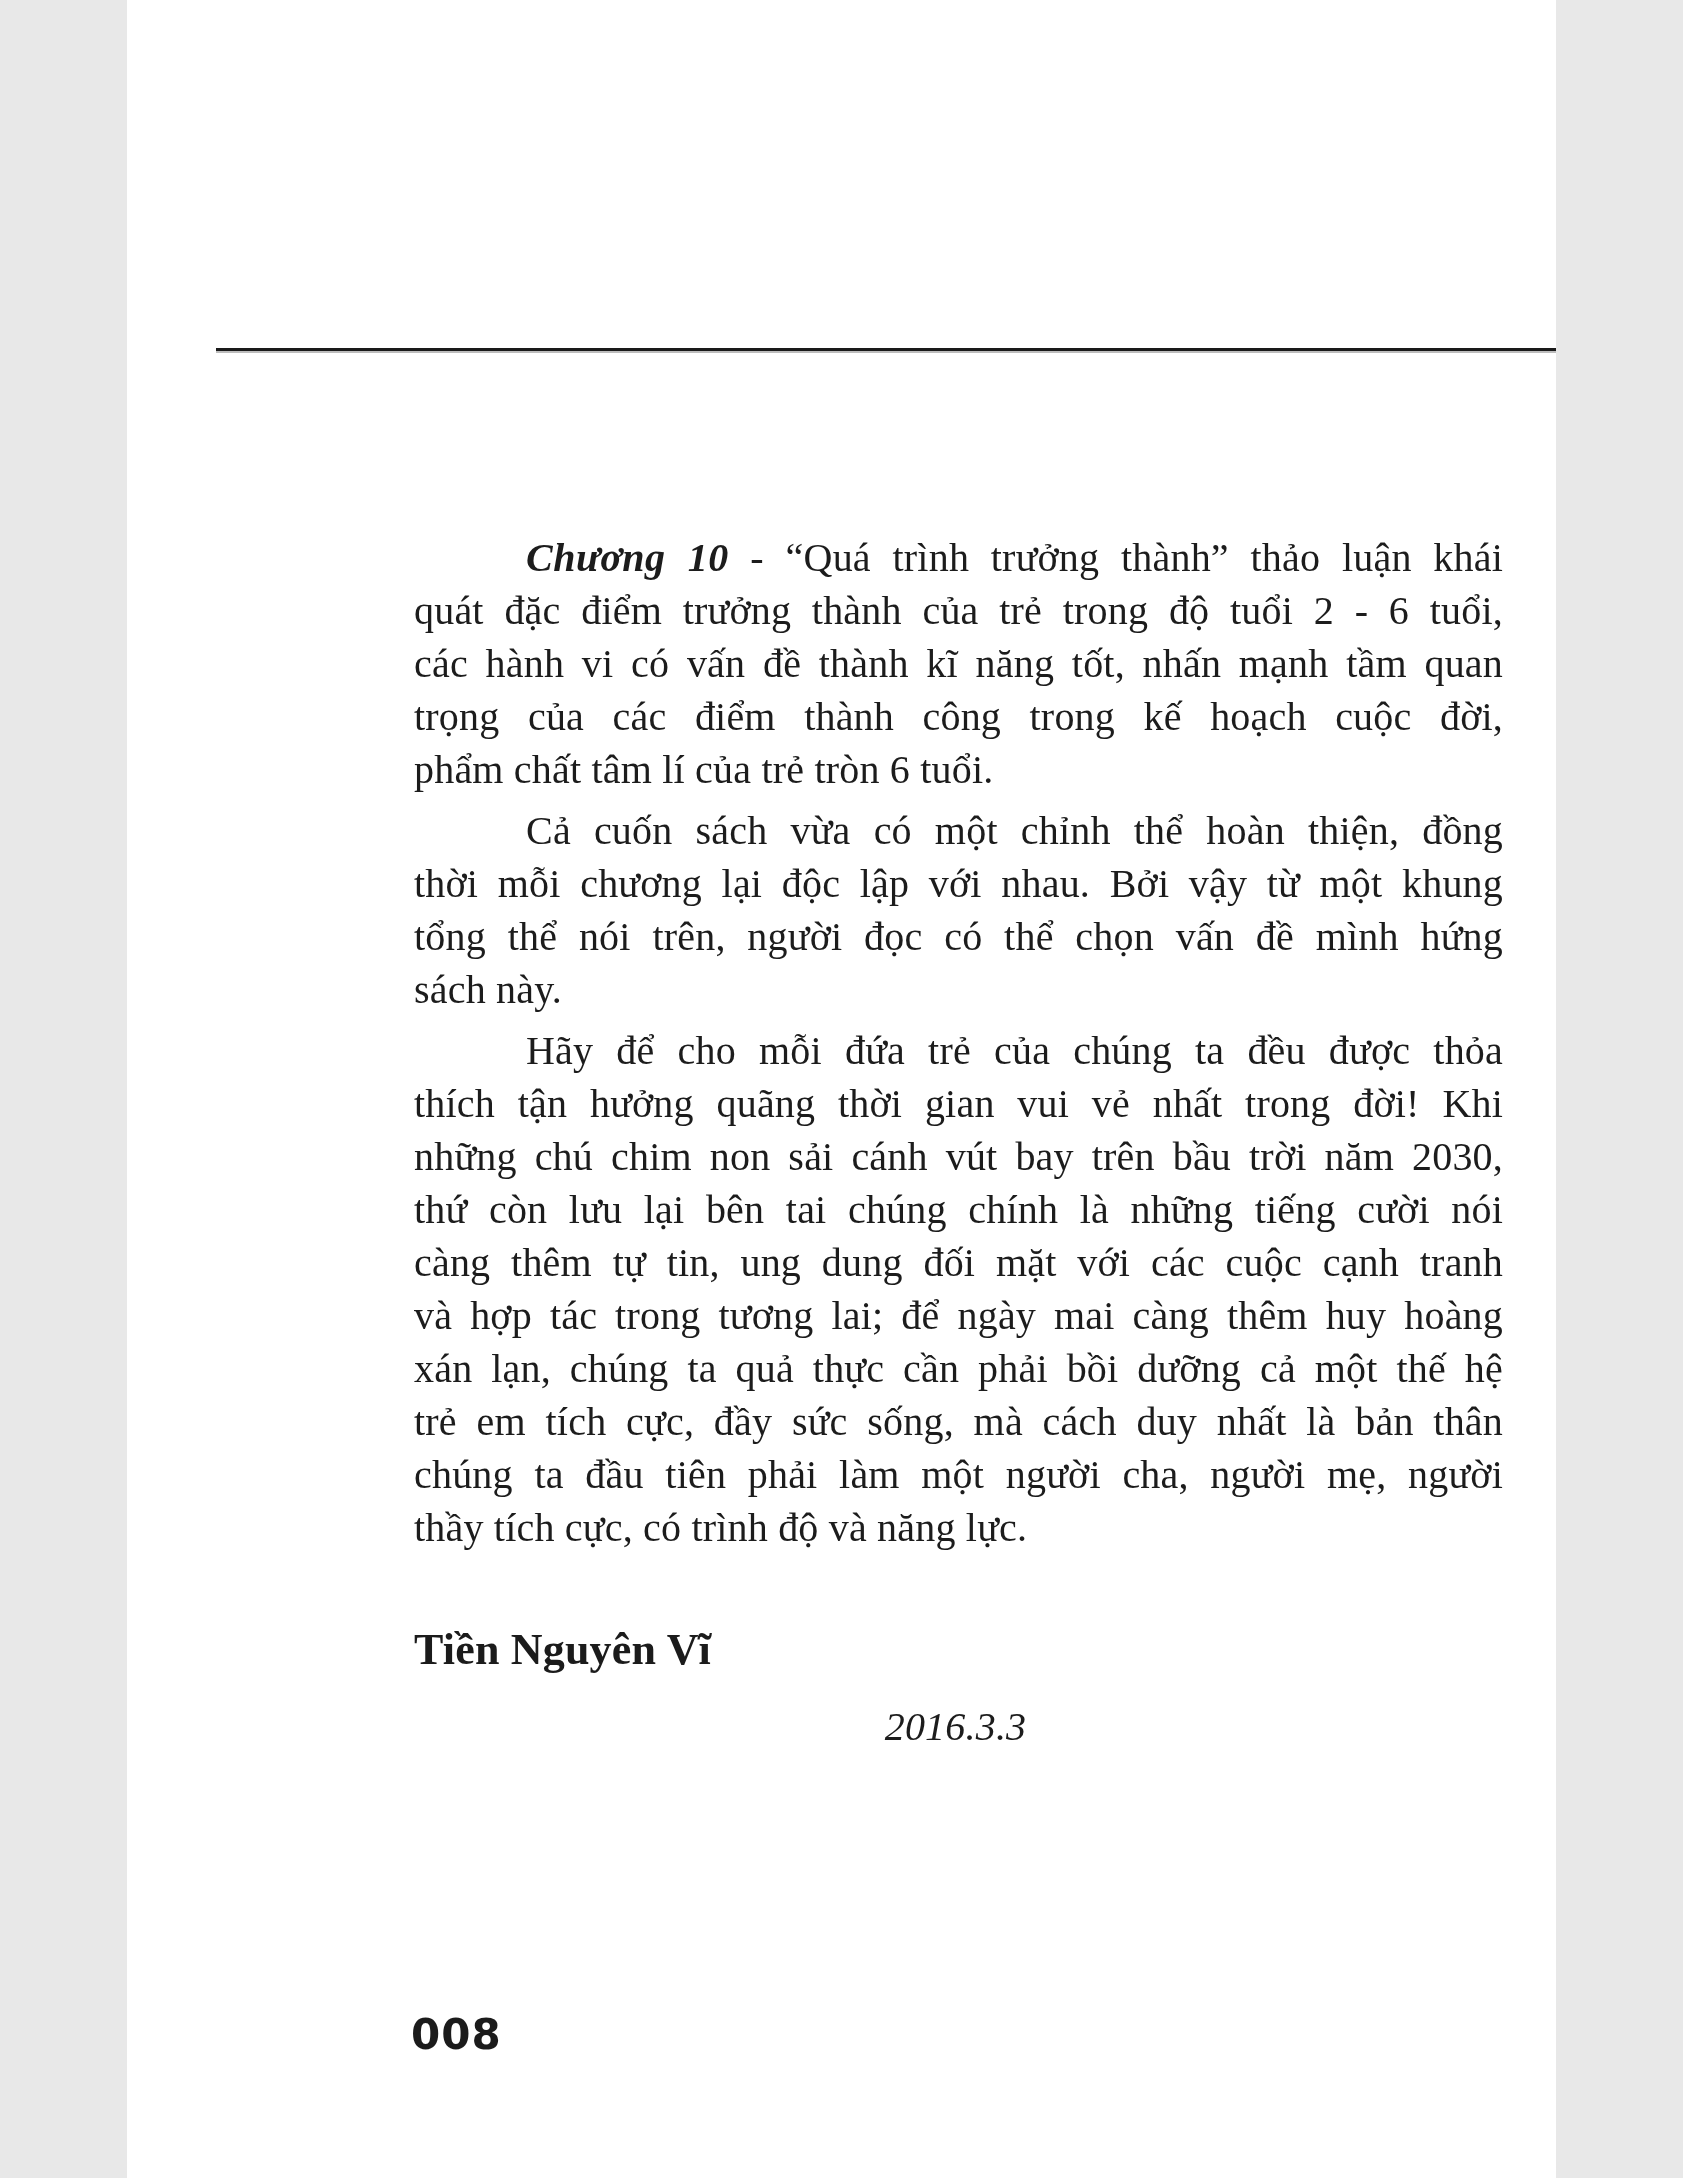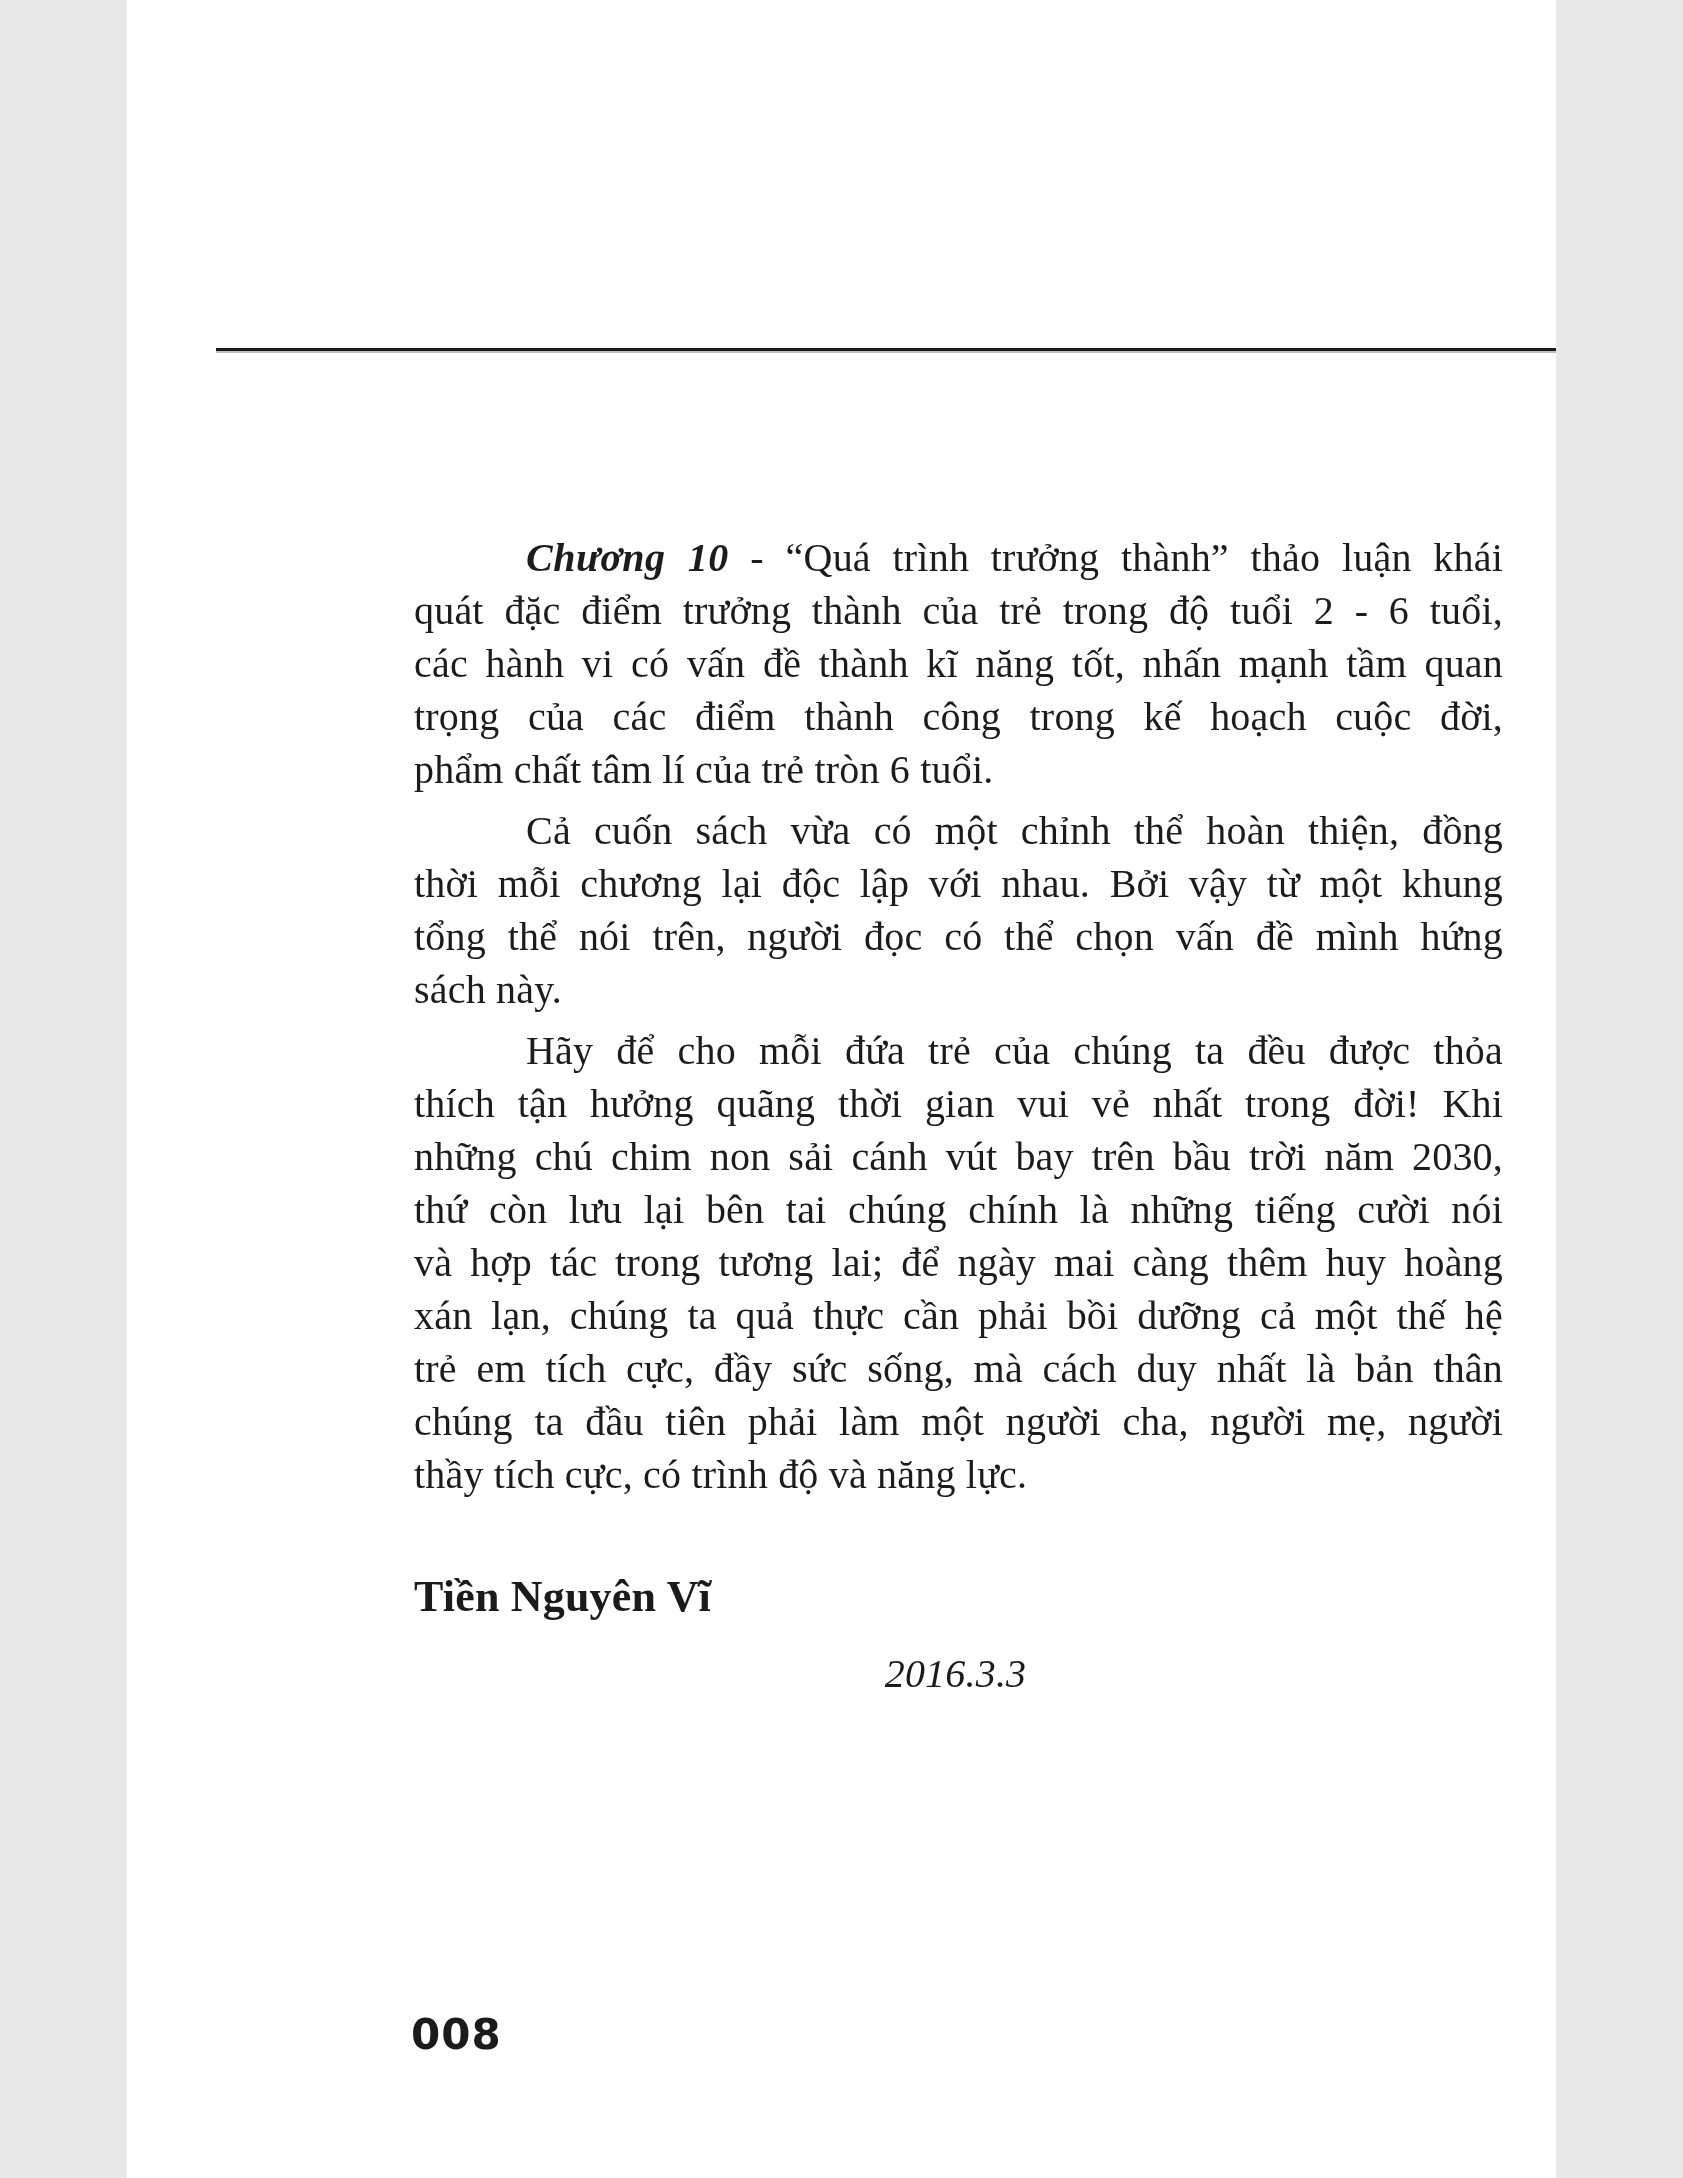--- a/index.html
+++ b/index.html
@@ -91,20 +91,21 @@
           <div class="line first"><span>Cả cuốn sách vừa có một chỉnh thể hoàn thiện, đồng</span></div>
           <div class="line"><span>thời mỗi chương lại độc lập với nhau. Bởi vậy từ một khung</span></div>
           <div class="line"><span>tổng thể nói trên, người đọc có thể chọn vấn đề mình hứng</span></div>
           <div class="line last"><span>sách này.</span></div>
         </div>
         <div class="paragraph">
           <div class="line first"><span>Hãy để cho mỗi đứa trẻ của chúng ta đều được thỏa</span></div>
           <div class="line"><span>thích tận hưởng quãng thời gian vui vẻ nhất trong đời! Khi</span></div>
           <div class="line"><span>những chú chim non sải cánh vút bay trên bầu trời năm 2030,</span></div>
           <div class="line"><span>thứ còn lưu lại bên tai chúng chính là những tiếng cười nói</span></div>
+          <div class="line"><span>càng thêm tự tin, ung dung đối mặt với các cuộc cạnh tranh</span></div>
           <div class="line"><span>và hợp tác trong tương lai; để ngày mai càng thêm huy hoàng</span></div>
           <div class="line"><span>xán lạn, chúng ta quả thực cần phải bồi dưỡng cả một thế hệ</span></div>
           <div class="line"><span>trẻ em tích cực, đầy sức sống, mà cách duy nhất là bản thân</span></div>
           <div class="line"><span>chúng ta đầu tiên phải làm một người cha, người mẹ, người</span></div>
           <div class="line last"><span>thầy tích cực, có trình độ và năng lực.</span></div>
         </div>
       </div>
 
     <div class="signature">Tiền Nguyên Vĩ</div>
 

